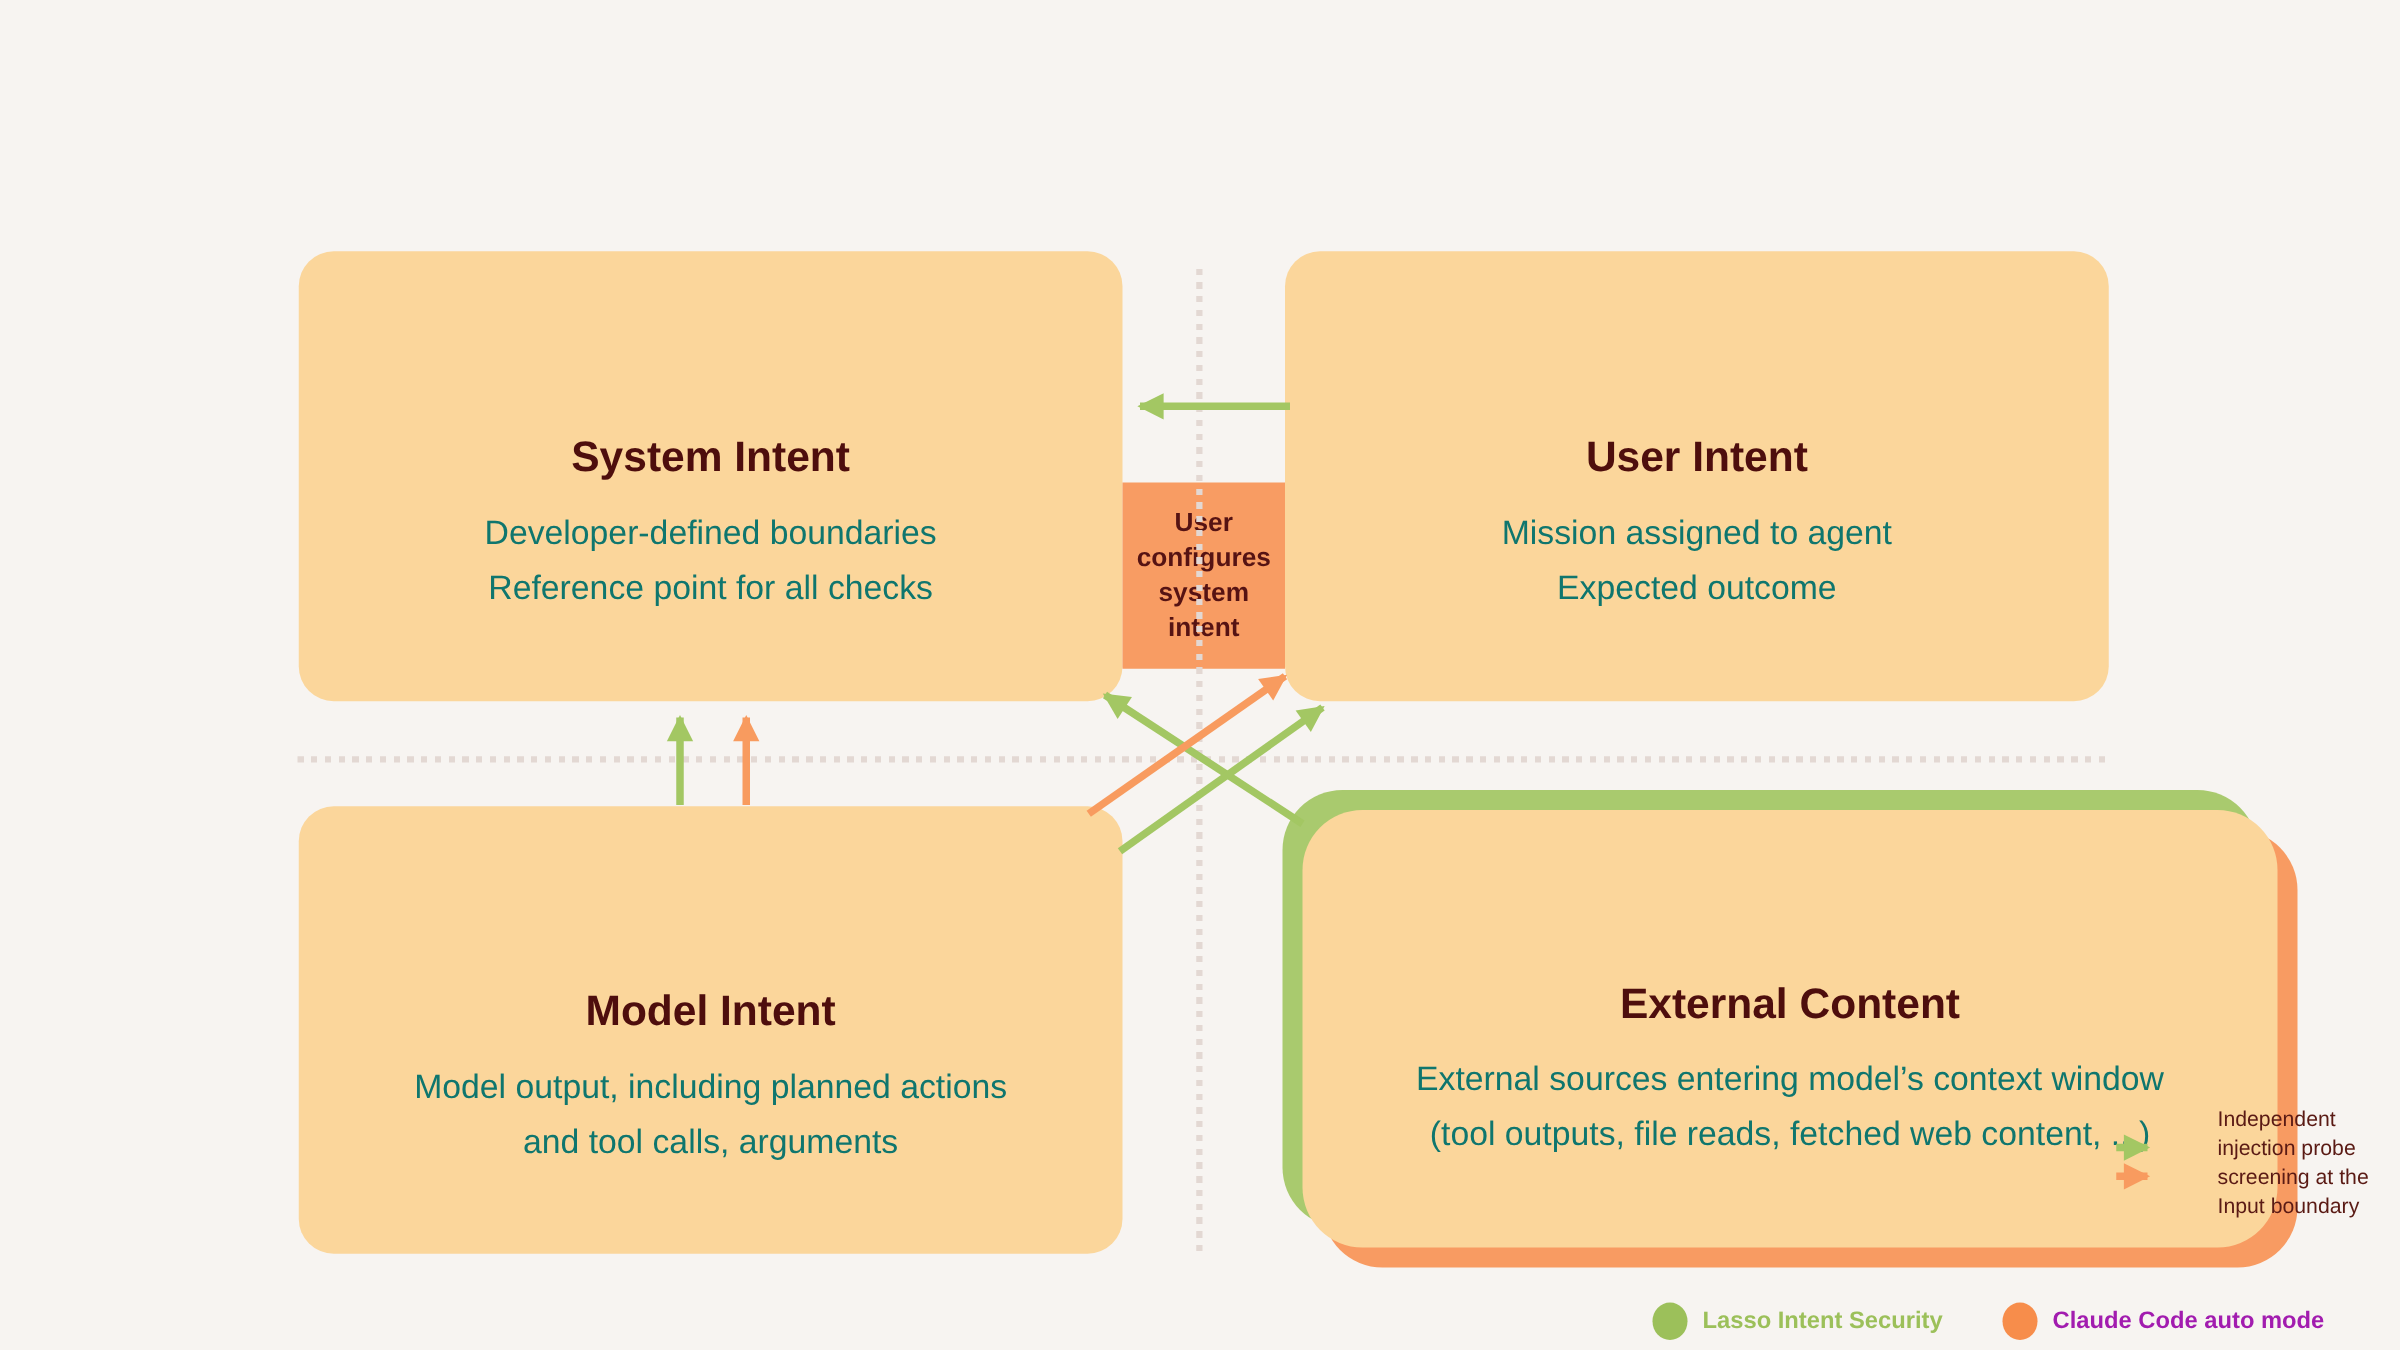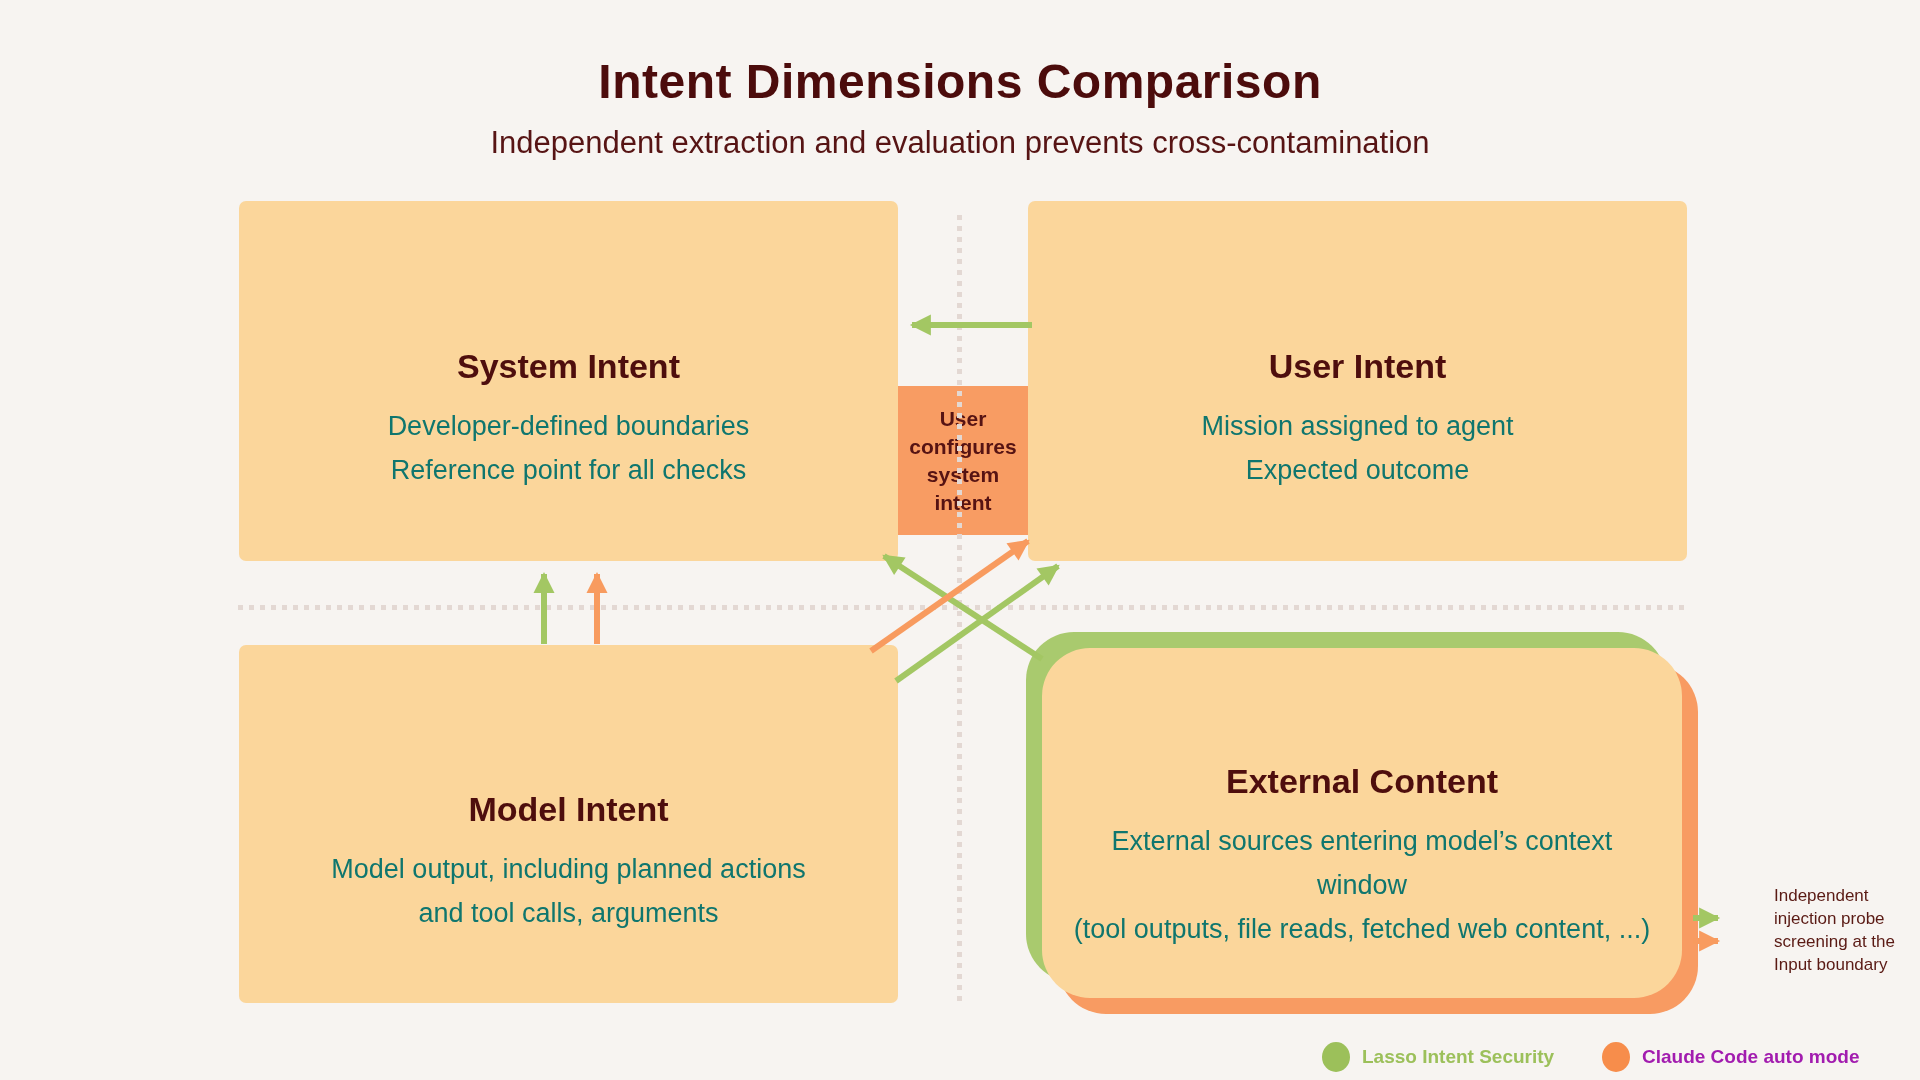--- a/index.html
+++ b/index.html
@@ -15,29 +15,29 @@
   .dot-h{
     position:absolute;left:238px;top:605px;width:1446px;height:5px;z-index:3;
     background-image:repeating-linear-gradient(90deg,#E3D8D3 0 5px,transparent 5px 11px);
   }
   .dot-v{
     position:absolute;left:957px;top:215px;width:5px;height:788px;z-index:3;
     background-image:repeating-linear-gradient(180deg,#E3D8D3 0 5px,transparent 5px 11px);
   }
   
   .box{
-    position:absolute;background:#FBD69B;border-radius:7px;z-index:1;
+    position:absolute;background:#FBD69B;border-radius:28px;z-index:1;
     display:flex;flex-direction:column;align-items:center;justify-content:center;
     text-align:center;box-sizing:border-box;padding:76px 30px 0 30px;
   }
   .q-system{left:239px;top:201px;width:659px;height:360px;}
   .q-user{left:1028px;top:201px;width:659px;height:360px;}
   .q-model{left:239px;top:645px;width:659px;height:358px;}
   .q-external{
-    left:1042px;top:648px;width:640px;height:350px;border-radius:48px;
+    left:1042px;top:648px;width:780px;height:350px;border-radius:48px;
     box-shadow:-16px -16px 0 0 #A9CA6E, 16px 16px 0 0 #F89B62;
     padding-top:66px;
   }
   .q-title{font-size:34px;font-weight:700;color:#4E0E0D;margin-bottom:18px;}
   .q-line{font-size:27px;line-height:44px;color:#0f766e;}
   
   .connector{
     position:absolute;left:898px;top:386px;width:130px;height:149px;z-index:2;
     background:#F89C63;display:flex;align-items:center;justify-content:center;
     text-align:center;font-size:21px;line-height:28px;font-weight:700;color:#561313;
@@ -63,24 +63,20 @@
   .legend-2{left:1602px;color:#a21caf;}
   .dot{width:28px;height:30px;border-radius:50%;margin-right:12px;flex:0 0 auto;}
   .dg{background:#9CC05A;}
   .do{background:#F78D4B;}
 </style>
 </head>
 <body>
 
 <div class="canvas">
 
-  <div class="hdr">
-    <div class="title">Intent Dimensions Comparison</div>
-    <div class="subtitle">Independent extraction and evaluation prevents cross-contamination</div>
-  </div>
 
   <div class="box q-system">
     <div class="q-title">System Intent</div>
     <div class="q-line">Developer-defined boundaries</div>
     <div class="q-line">Reference point for all checks</div>
   </div>
 
   <div class="box q-user">
     <div class="q-title">User Intent</div>
     <div class="q-line">Mission assigned to agent</div>

